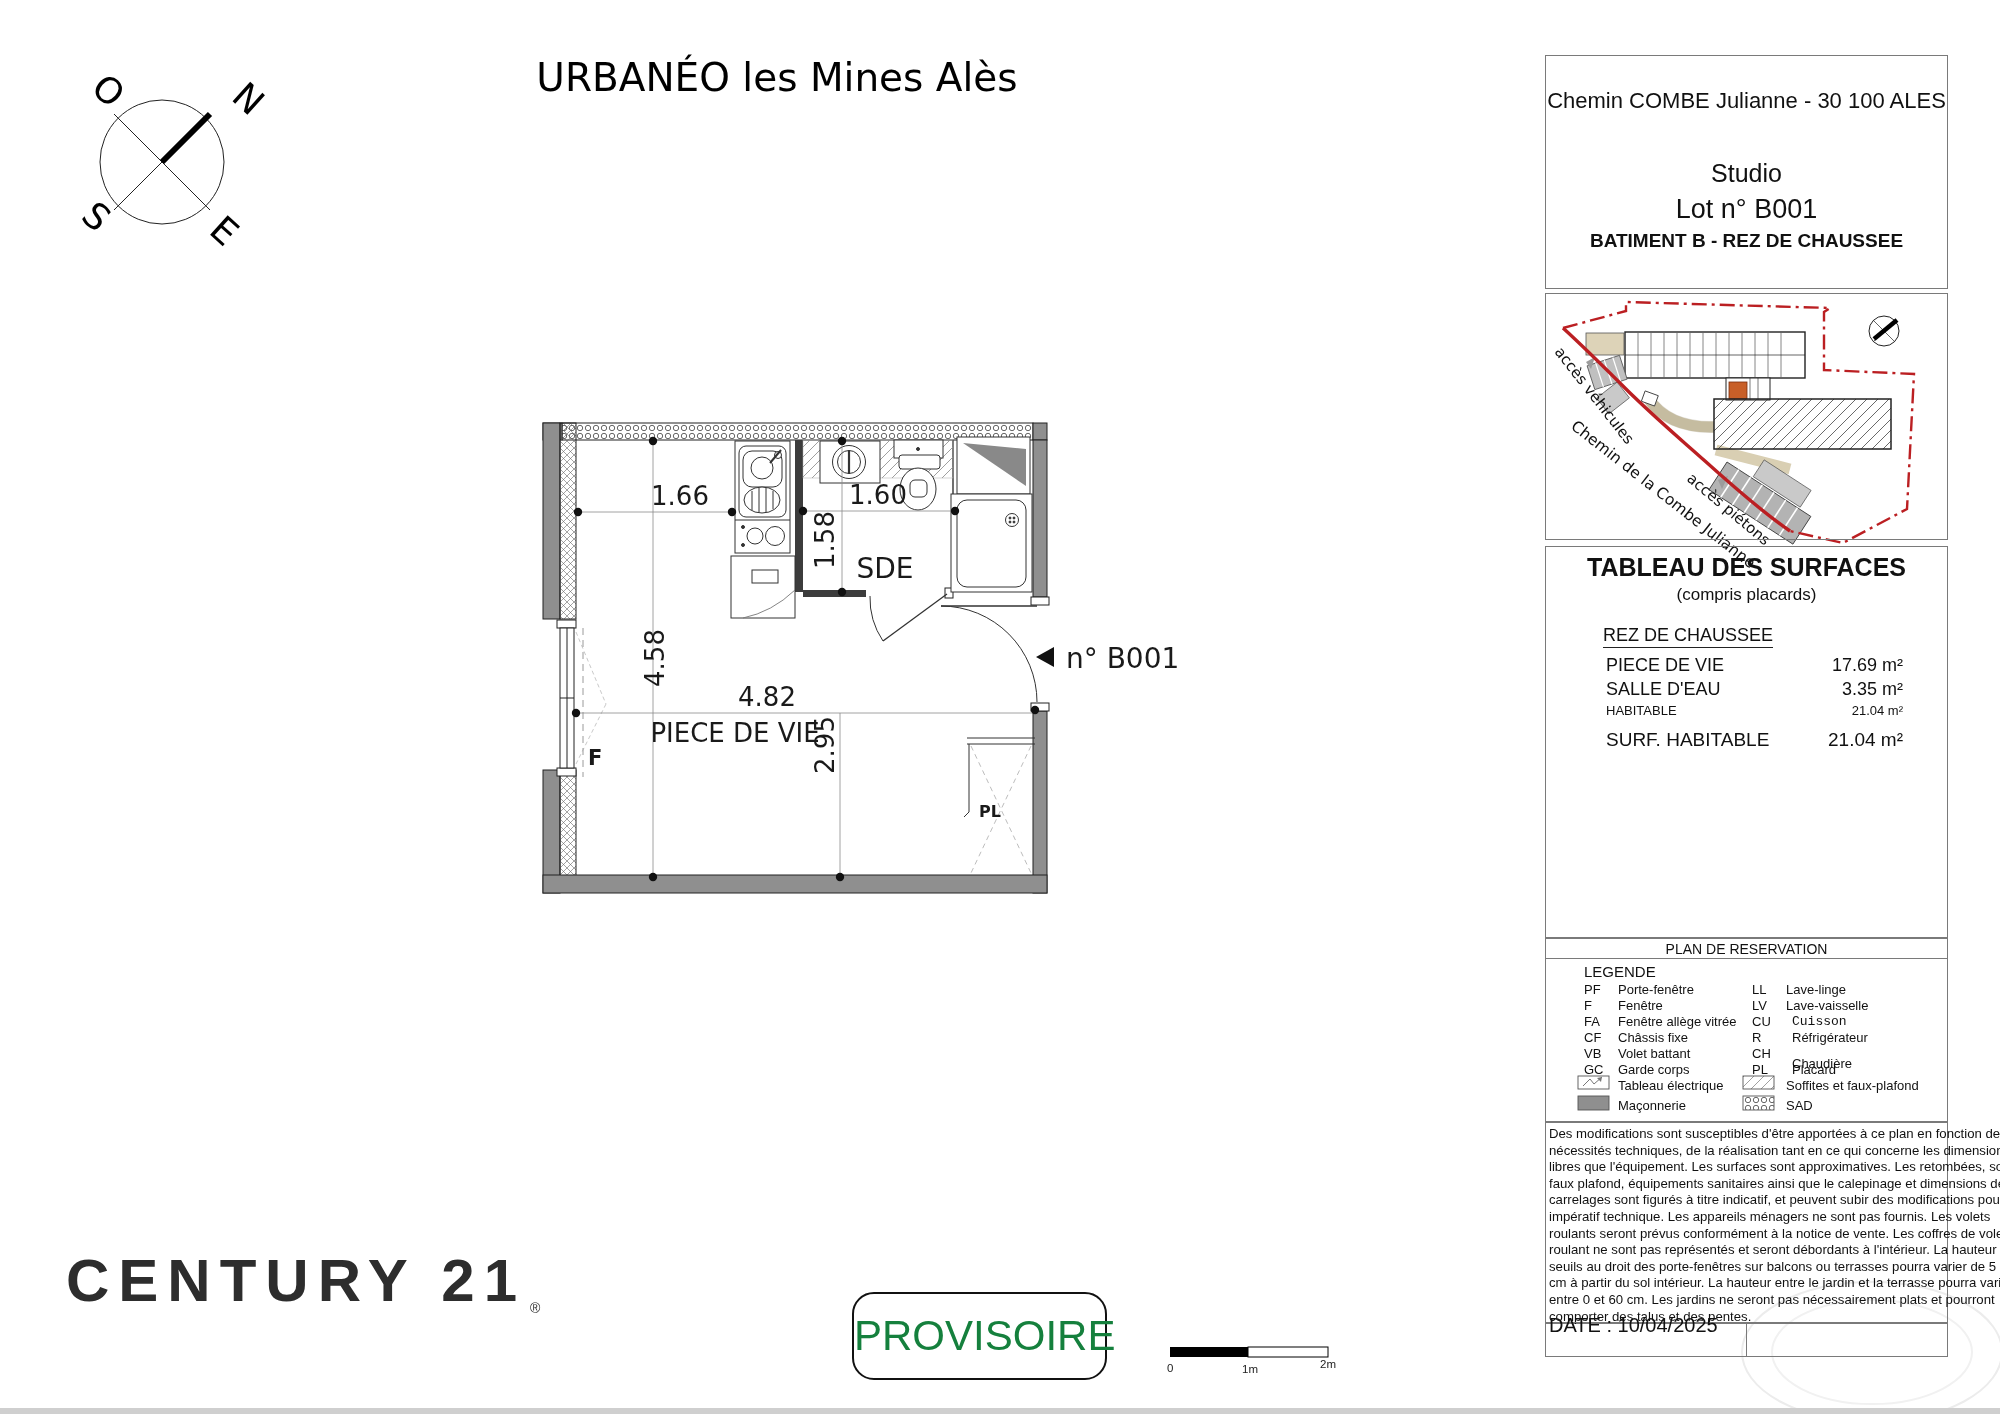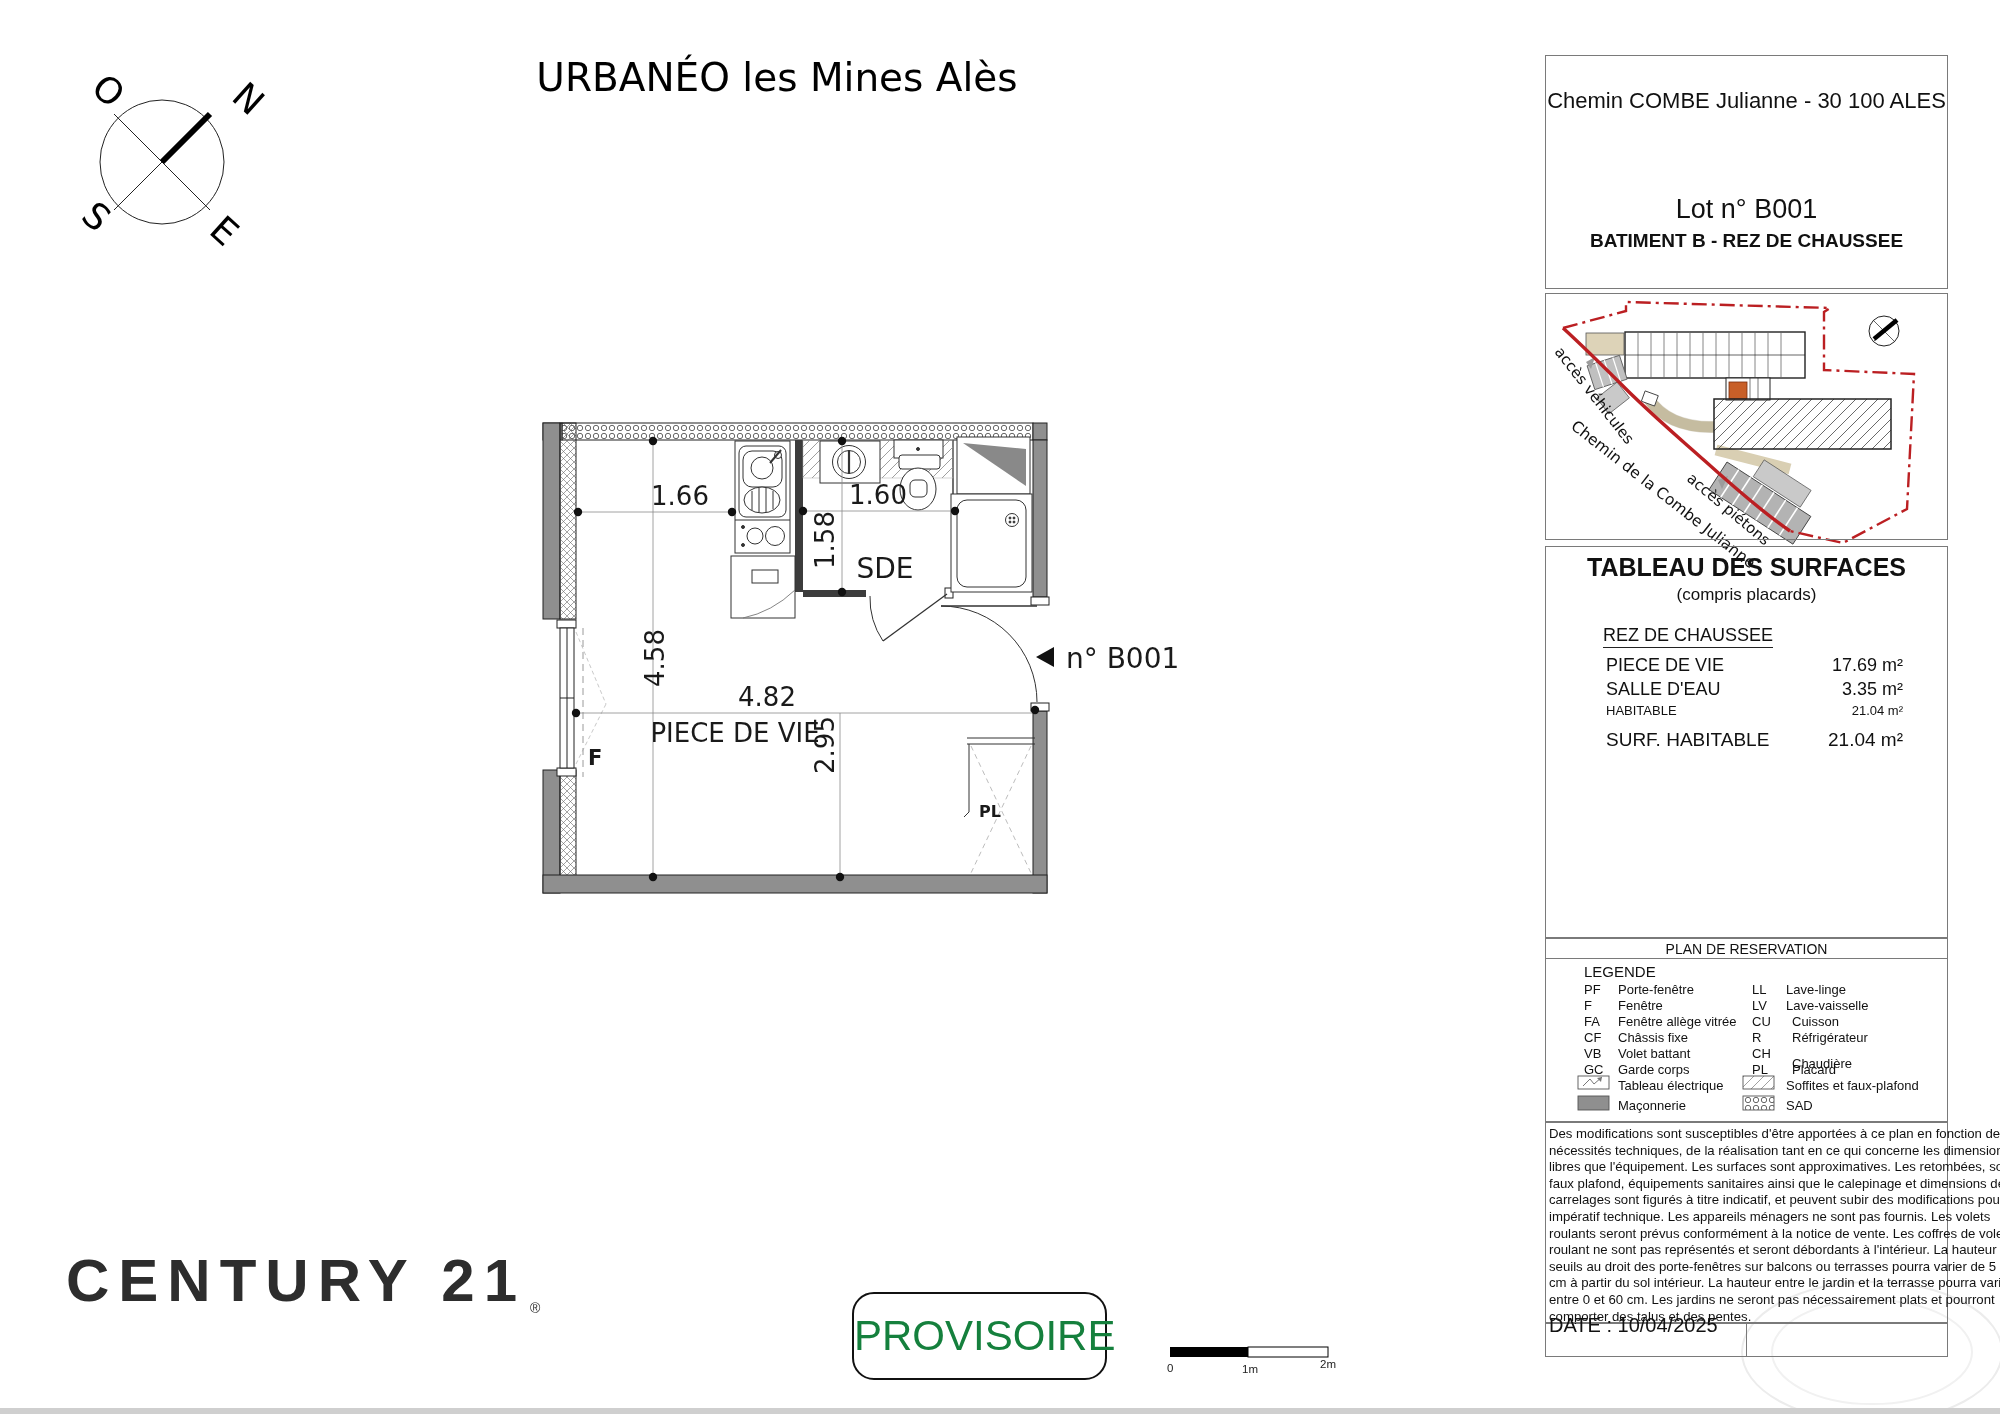--- a/index.html
+++ b/index.html
@@ -327,20 +327,21 @@
     </g>
   </g>
 
   <rect x="0" y="1408" width="2000" height="6" fill="#cfcfcf"></rect>
 </svg>
 
 <div class="abs page-title">URBANÉO les Mines Alès</div>
 
 <div class="abs pbox" style="left:1545px;top:55px;width:401px;height:232px;">
   <div class="abs hdr-line hdr-address">Chemin COMBE Julianne - 30 100 ALES</div>
+  <div class="abs hdr-line hdr-type">Studio</div>
   <div class="abs hdr-line hdr-lot">Lot n° B001</div>
   <div class="abs hdr-line hdr-bld">BATIMENT B - REZ DE CHAUSSEE</div>
 </div>
 
 <div class="abs pbox" style="left:1545px;top:293px;width:401px;height:245px;"></div>
 
 <div class="abs pbox" style="left:1545px;top:546px;width:401px;height:390px;">
   <div class="abs surf-title">TABLEAU DES SURFACES</div>
   <div class="abs surf-sub">(compris placards)</div>
   <div class="abs surf-floor">REZ DE CHAUSSEE</div>
@@ -400,21 +401,21 @@
   <div class="abs leg-row" style="left:206px;top:43px;width:170px;">
     <span class="leg-code">LL</span>
     <span style="position:absolute;left:34px;">Lave-linge</span>
   </div>
   <div class="abs leg-row" style="left:206px;top:59px;width:170px;">
     <span class="leg-code">LV</span>
     <span style="position:absolute;left:34px;">Lave-vaisselle</span>
   </div>
   <div class="abs leg-row" style="left:206px;top:75px;width:170px;">
     <span class="leg-code">CU</span>
-    <span style="position:absolute;left:40px;">Cuisson</span>
+    <span style="position:absolute;left:40px;font-family:Liberation Mono, monospace;">Cuisson</span>
   </div>
   <div class="abs leg-row" style="left:206px;top:91px;width:170px;">
     <span class="leg-code">R</span>
     <span style="position:absolute;left:40px;">Réfrigérateur</span>
   </div>
   <div class="abs leg-row" style="left:206px;top:107px;width:170px;">
     <span class="leg-code">CH</span>
     <span style="position:absolute;left:40px;margin-top:10px;">Chaudière</span>
   </div>
   <div class="abs leg-row" style="left:206px;top:123px;width:170px;">

